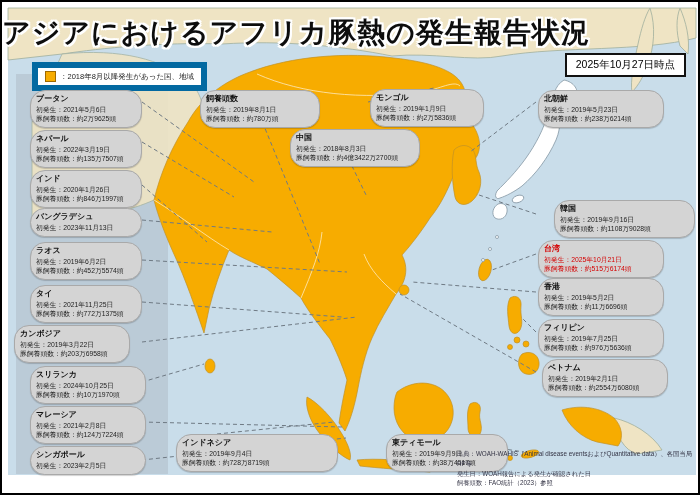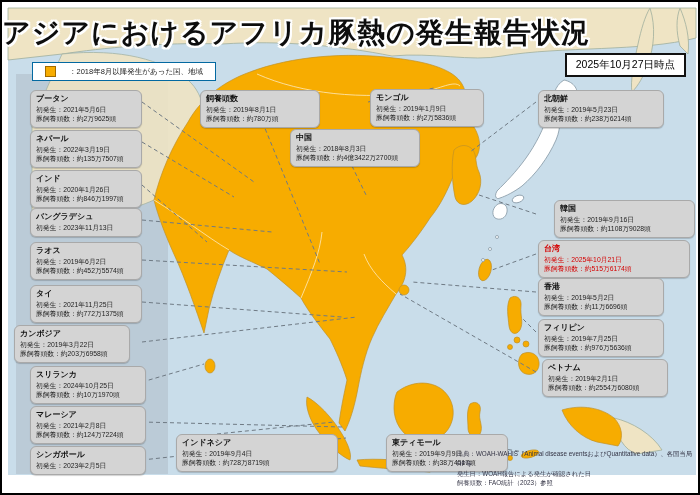--- a/index.html
+++ b/index.html
@@ -1,23 +1,23 @@
 <!DOCTYPE html>
 <html style="--affected: #F7AC00; --land: #EFE4C4; --ocean: #C9DDEA; --highlight: #D40000;"><head>
 <meta charset="utf-8">
 <style>
   html,body{margin:0;padding:0;background:#fff;font-family:"Liberation Sans",sans-serif;}
   #frame{position:relative;width:700px;height:495px;border:2px solid #000;box-sizing:border-box;background:#fff;overflow:hidden;}
   #mapsvg{position:absolute;left:0;top:0;width:700px;height:495px;}
   .title{position:absolute;top:12px;left:0;width:100%;text-align:left;font-size:28px;font-weight:bold;color:#0d0d0d;letter-spacing:1px;
     text-shadow:-2px -2px 0 #fff,2px -2px 0 #fff,-2px 2px 0 #fff,2px 2px 0 #fff,0 -2px 0 #fff,0 2px 0 #fff,-2px 0 0 #fff,2px 0 0 #fff;}
   .datebox{position:absolute;top:51px;right:12px;background:#fff;border:2px solid #111;padding:3px 9px;font-size:10.5px;color:#000;}
-  .legend{position:absolute;top:60px;left:30px;background:#fff;border:1px solid #0369a1;padding:3px 12px;font-size:7.5px;color:#222;display:flex;align-items:center;gap:13px;}
+  .legend{position:absolute;top:60px;left:30px;background:#fff;border:6px solid #0369a1;padding:3px 7px;font-size:7.5px;color:#222;display:flex;align-items:center;gap:4px;}
   .legend .sw{display:inline-block;width:9px;height:9px;background:var(--affected);border:1px solid #a06a00;}
-  .cbox{position:absolute;background:#d4d4d4;border:1px solid #a9a9a9;border-radius:6px;padding:3px 5px 4px 5px;box-sizing:border-box;
+  .cbox{position:absolute;background:#d4d4d4;border:1px solid #a9a9a9;border-radius:15px;padding:3px 5px 4px 5px;box-sizing:border-box;
     box-shadow:0 1px 1px rgba(0,0,0,.18);line-height:1.35;}
   .cbox .nm{font-size:8px;font-weight:bold;color:#111;}
   .cbox .ln{font-size:6.8px;color:#222;white-space:nowrap;}
   .cbox.red .nm,.cbox.red .ln{color:var(--highlight);}
   .source{position:absolute;left:455px;top:447px;width:240px;font-size:6.3px;color:#334;line-height:1.55;}
 </style>
 </head>
 <body>
 
 <div id="frame">
@@ -191,21 +191,21 @@
   <div class="cbox" style="left:536px;top:88px;width:126px">
     <div class="nm">北朝鮮</div>
     <div class="ln">初発生：2019年5月23日</div>
     <div class="ln">豚飼養頭数：約238万6214頭</div>
   </div>
   <div class="cbox" style="left:552px;top:198px;width:141px">
     <div class="nm">韓国</div>
     <div class="ln">初発生：2019年9月16日</div>
     <div class="ln">豚飼養頭数：約1108万9028頭</div>
   </div>
-  <div class="cbox red" style="left:536px;top:238px;width:152px">
+  <div class="cbox red" style="left:536px;top:238px;width:126px">
     <div class="nm">台湾</div>
     <div class="ln">初発生：2025年10月21日</div>
     <div class="ln">豚飼養頭数：約515万6174頭</div>
   </div>
   <div class="cbox" style="left:536px;top:276px;width:126px">
     <div class="nm">香港</div>
     <div class="ln">初発生：2019年5月2日</div>
     <div class="ln">豚飼養頭数：約11万6696頭</div>
   </div>
   <div class="cbox" style="left:536px;top:317px;width:126px">

